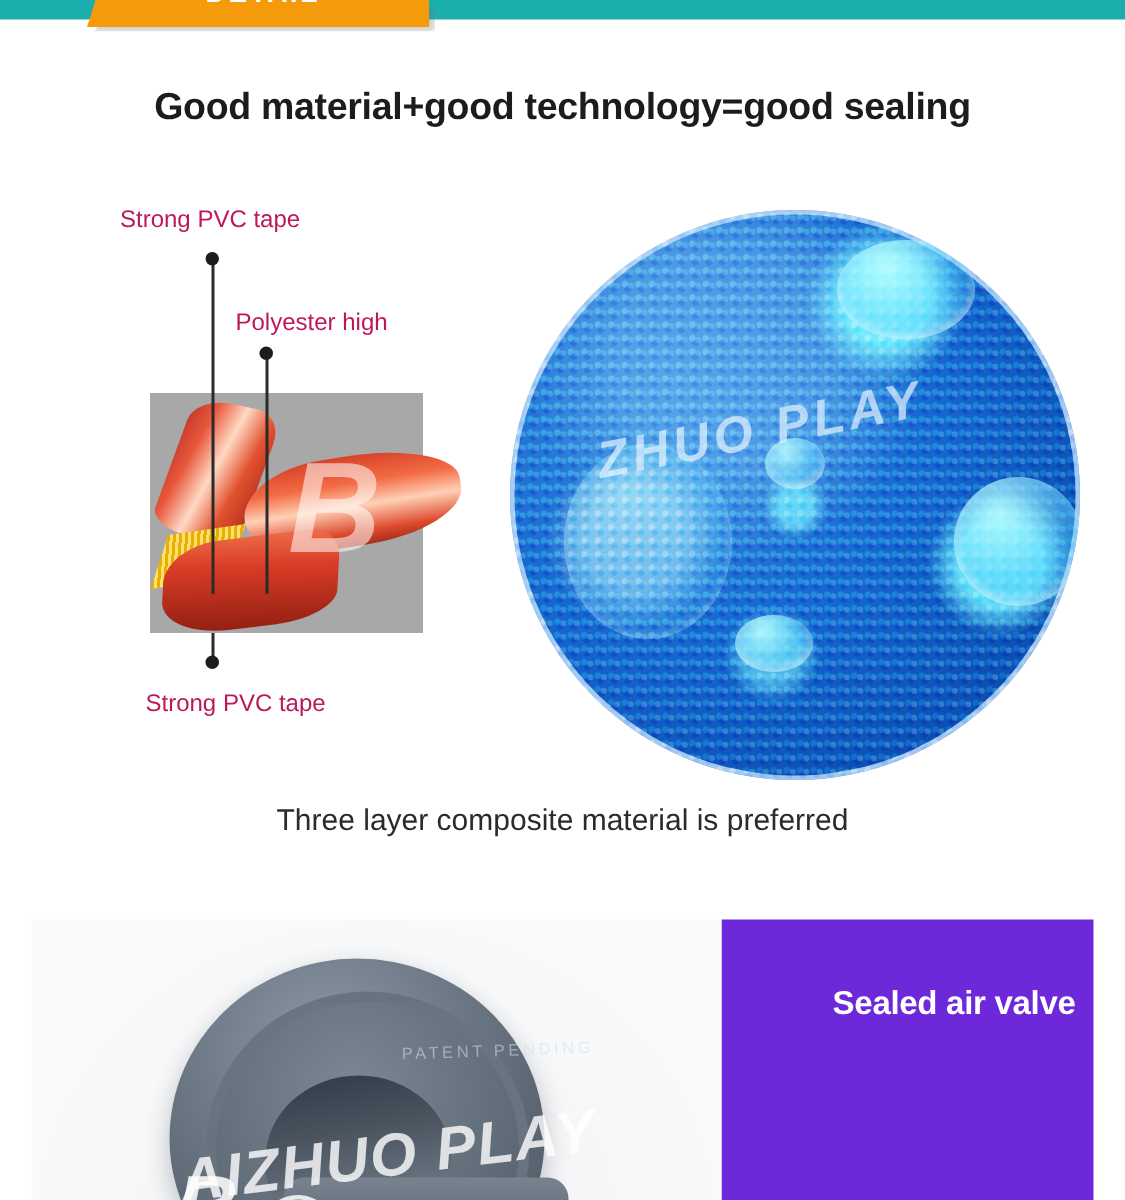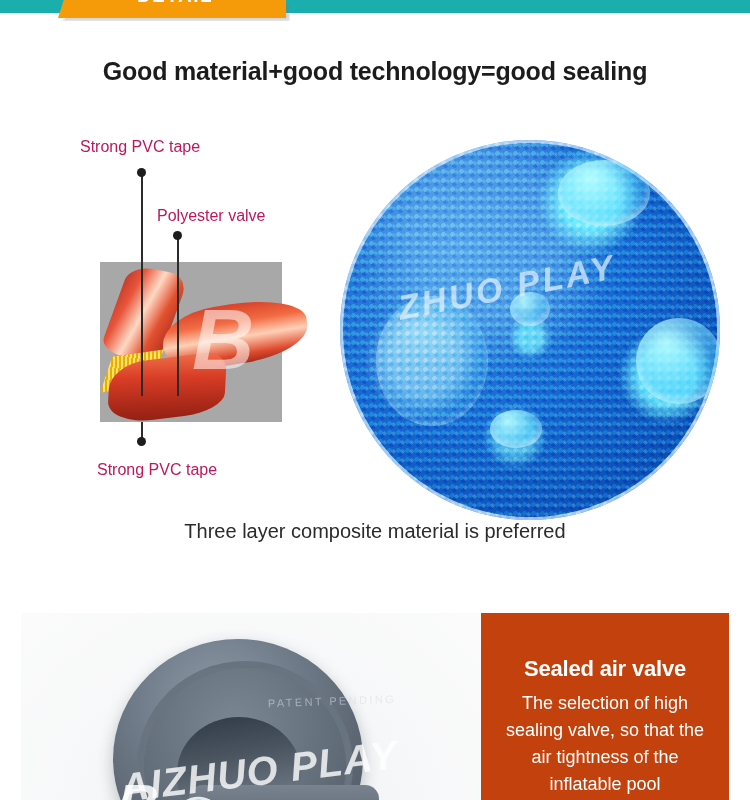--- a/index.html
+++ b/index.html
@@ -225,21 +225,21 @@
     letter-spacing: 3px;
     color: rgba(225,240,255,.72);
     transform: rotate(-11deg);
     text-align: center;
     user-select: none;
   }
 
   
   .caption {
     position: absolute;
-    left: 0; top: 520px;
+    left: 0; top: 536px;
     width: 750px;
     text-align: center;
     font-size: 20px;
     color: #2b2b2b;
   }
 
   
   .bottom {
     position: absolute;
     left: 21px; top: 613px;
@@ -324,24 +324,24 @@
     font-size: 58px;
     font-weight: bold;
     font-style: italic;
     color: rgba(255,255,255,.85);
     user-select: none;
   }
 
   .valve-panel {
     width: 248px;
     height: 187px;
-    background: #c2410c;
-    padding: 0 24px;
+    background: #6d28d9;
+    padding: 0 12px;
     box-sizing: border-box;
-    text-align: center;
+    text-align: right;
     overflow: hidden;
   }
   .valve-title {
     margin-top: 43px;
     font-size: 22px;
     font-weight: bold;
     color: #ffffff;
     letter-spacing: -0.2px;
   }
   .valve-body {
@@ -374,21 +374,21 @@
       <div class="mesh-fringe"></div>
       <div class="pvc-bottom"></div>
       <div class="plate-watermark">B</div>
     </div>
   </div>
 
   <div class="callout-text callout-top">Strong PVC tape</div>
   <div class="leader leader-top"></div>
   <div class="leader-dot dot-top"></div>
 
-  <div class="callout-text callout-mid">Polyester valve</div>
+  <div class="callout-text callout-mid">Polyester high</div>
   <div class="leader leader-mid"></div>
   <div class="leader-dot dot-mid"></div>
 
   <div class="leader leader-bottom"></div>
   <div class="leader-dot dot-bottom"></div>
   <div class="callout-text callout-bottom">Strong PVC tape</div>
 </div>
 
 <div class="circle-photo">
   <div class="droplet drop-e"></div>
@@ -411,15 +411,14 @@
       <div class="valve-tab"></div>
       <div class="valve-strap"></div>
       <div class="valve-embossed">PATENT PENDING</div>
     </div>
     <div class="valve-logo-mark">B</div>
     <div class="valve-watermark">AIZHUO PLAY</div>
   </div>
 
   <div class="valve-panel">
     <div class="valve-title">Sealed air valve</div>
-    <div class="valve-body">The selection of high sealing valve, so that the air tightness of the inflatable pool</div>
   </div>
 </div>
 
 </body></html>

